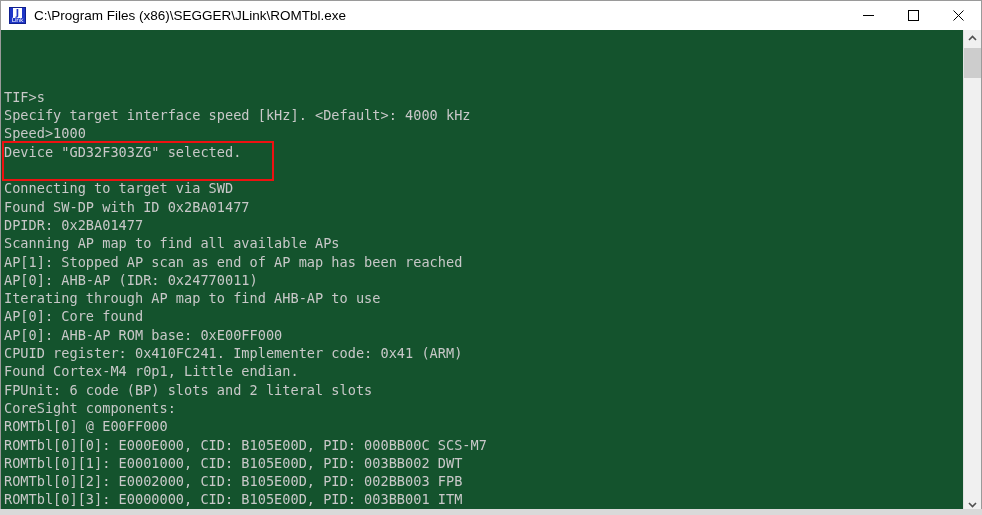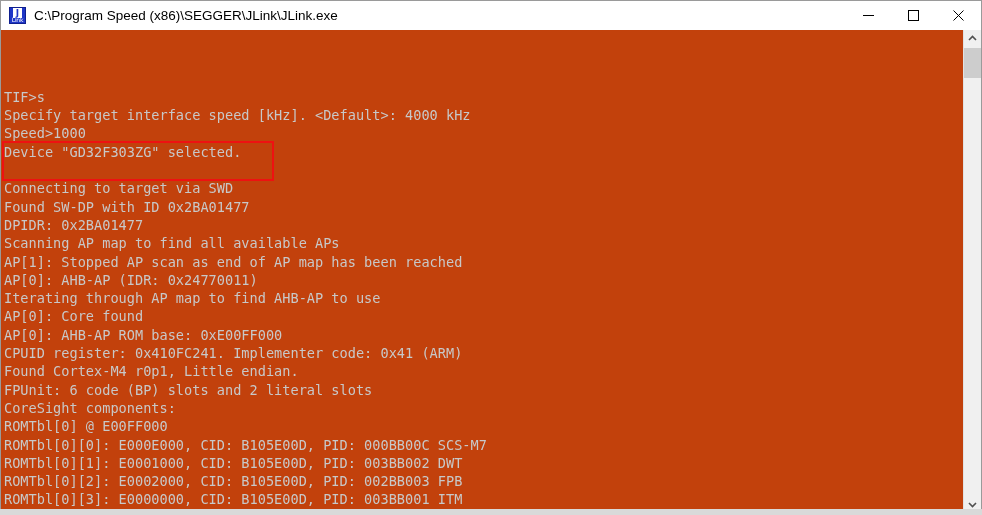--- a/index.html
+++ b/index.html
@@ -97,21 +97,21 @@
   }
   .win-btn svg { display: block; }
 
   
   #console-wrap {
     position: absolute;
     left: 0;
     top: 30px;
     width: 982px;
     height: 485px;
-    background: #c2410c;
+    background: #14532d;
     border-left: 1px solid #9a9a9a;
     border-right: 1px solid #9a9a9a;
     border-bottom: 1px solid #9a9a9a;
     box-sizing: border-box;
     overflow: hidden;
   }
 
   #console-text {
     position: absolute;
     left: 3px;
@@ -200,21 +200,21 @@
 </head>
 <body>
 
 <div id="app-window">
 
   <div id="titlebar">
     <div id="app-icon">
       <div class="icon-j">J</div>
       <div class="icon-link">Link</div>
     </div>
-    <div id="title-text">C:\Program Speed (x86)\SEGGER\JLink\JLink.exe</div>
+    <div id="title-text">C:\Program Files (x86)\SEGGER\JLink\ROMTbl.exe</div>
 
     <div class="win-btn">
       <svg width="13" height="13" viewBox="0 0 13 13">
         <line x1="1" y1="6.5" x2="12" y2="6.5" stroke="#000000" stroke-width="1"></line>
       </svg>
     </div>
     <div class="win-btn">
       <svg width="13" height="13" viewBox="0 0 13 13">
         <rect x="1.5" y="1.5" width="10" height="10" fill="none" stroke="#000000" stroke-width="1"></rect>
       </svg>

